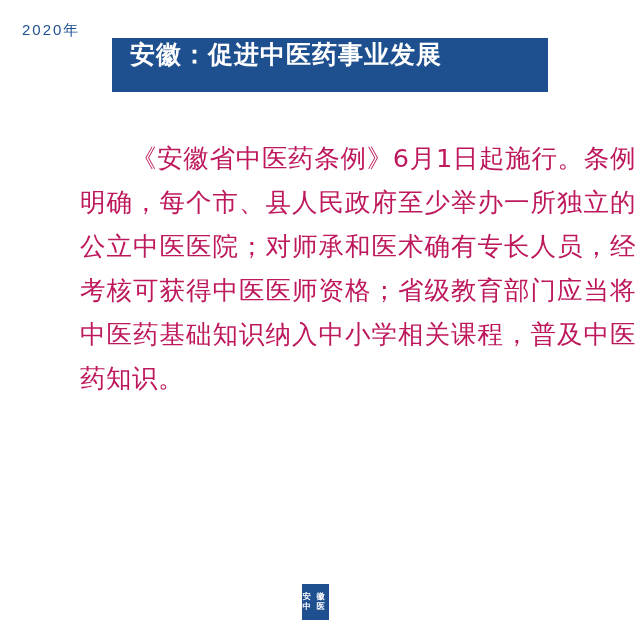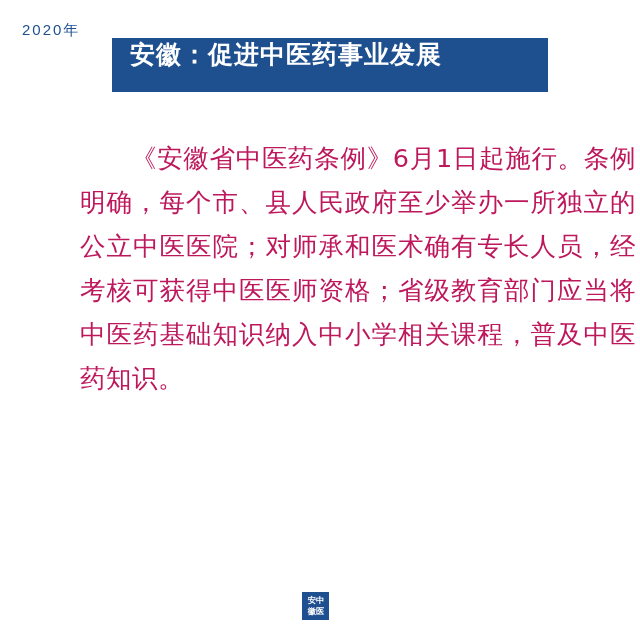--- a/index.html
+++ b/index.html
@@ -96,28 +96,28 @@
     position: absolute;
     left: 0;
     right: 0;
     bottom: 20px;
     display: flex;
     align-items: center;
     justify-content: center;
   }
   .footer-logo {
     width: 27px;
-    height: 28px;
+    height: 36px;
     background: #1e4f8f;
     color: #ffffff;
     font-size: 9px;
     line-height: 11px;
     font-weight: bold;
     display: flex;
-    flex-direction: column;
+    flex-direction: row;
     align-items: center;
     justify-content: center;
     margin-right: 9px;
     font-family: "DejaVu Sans", "Liberation Sans", sans-serif;
   }
   .footer-logo span {
     display: block;
     letter-spacing: 0px;
     transform: scale(0.92);
   }

